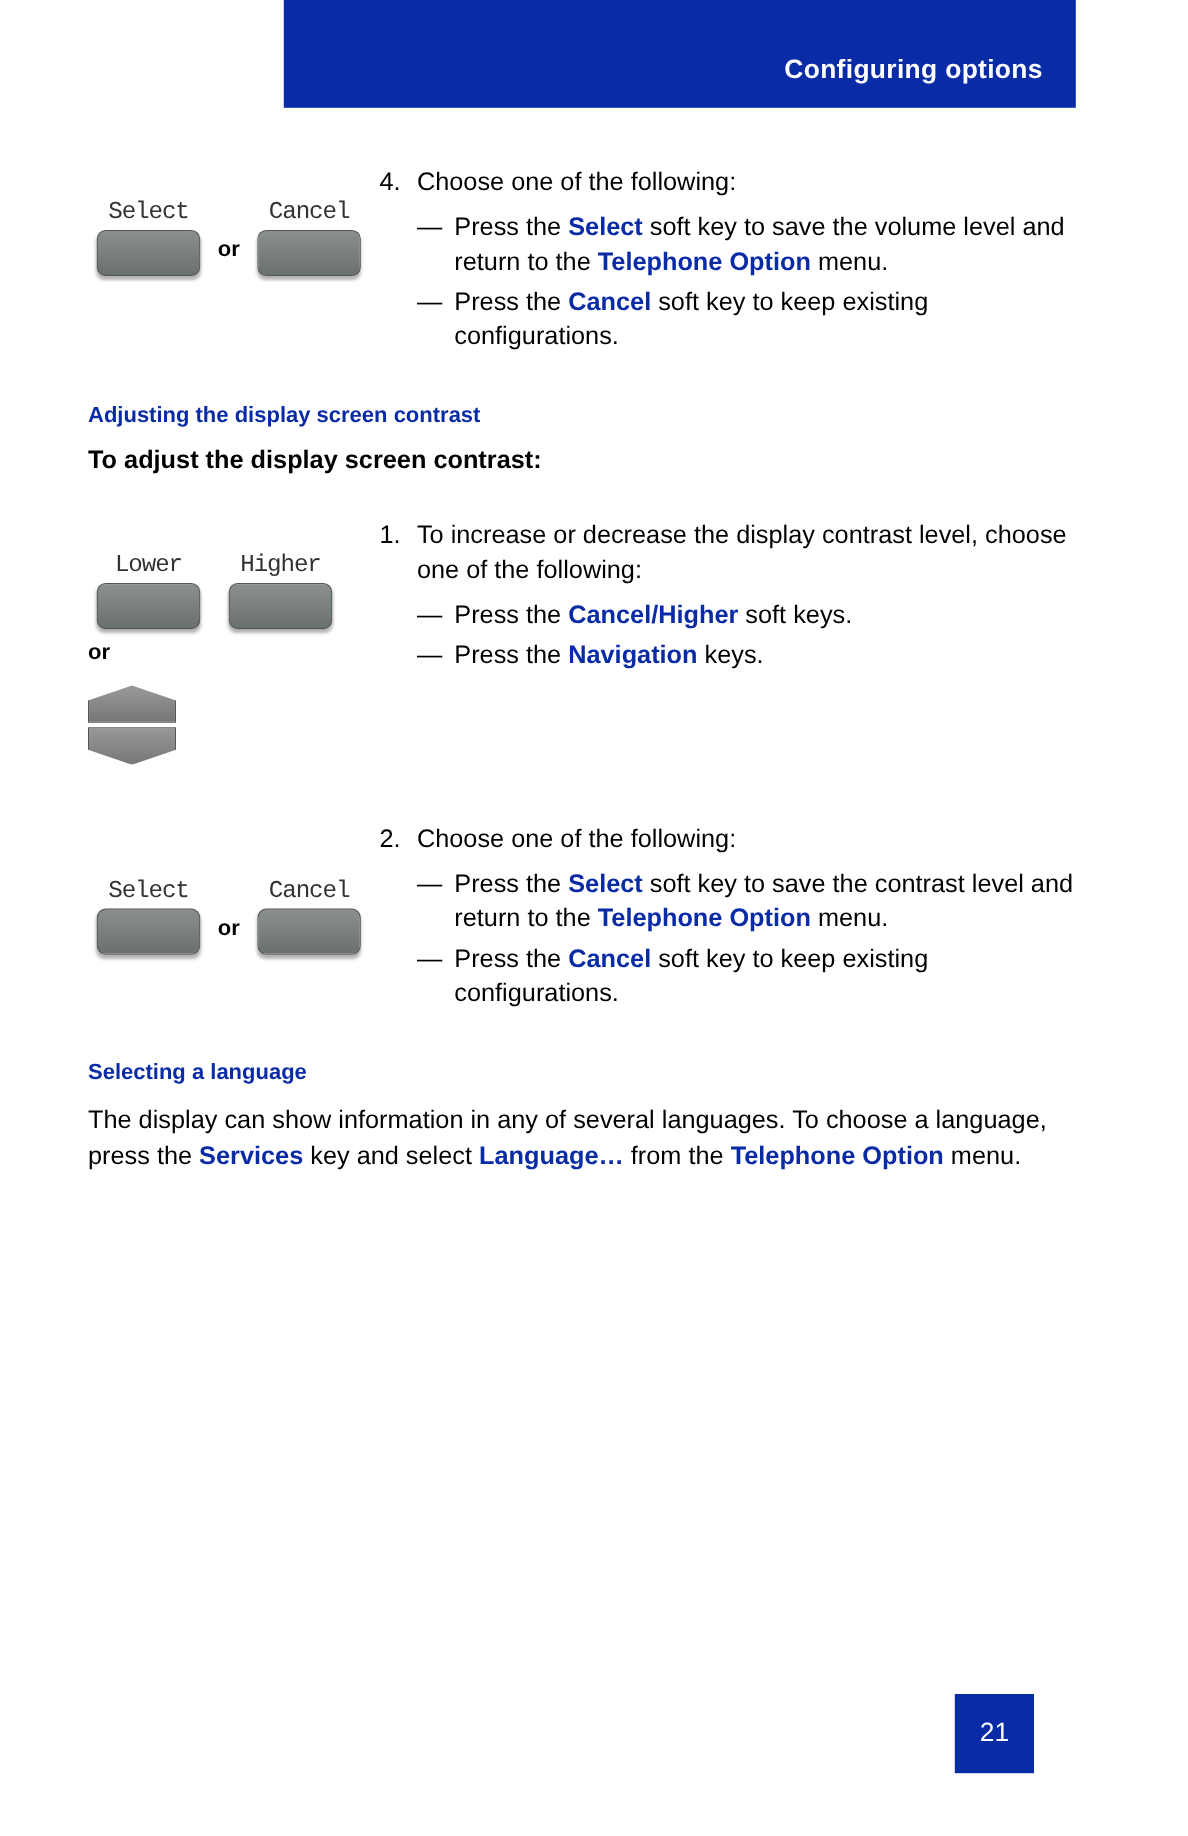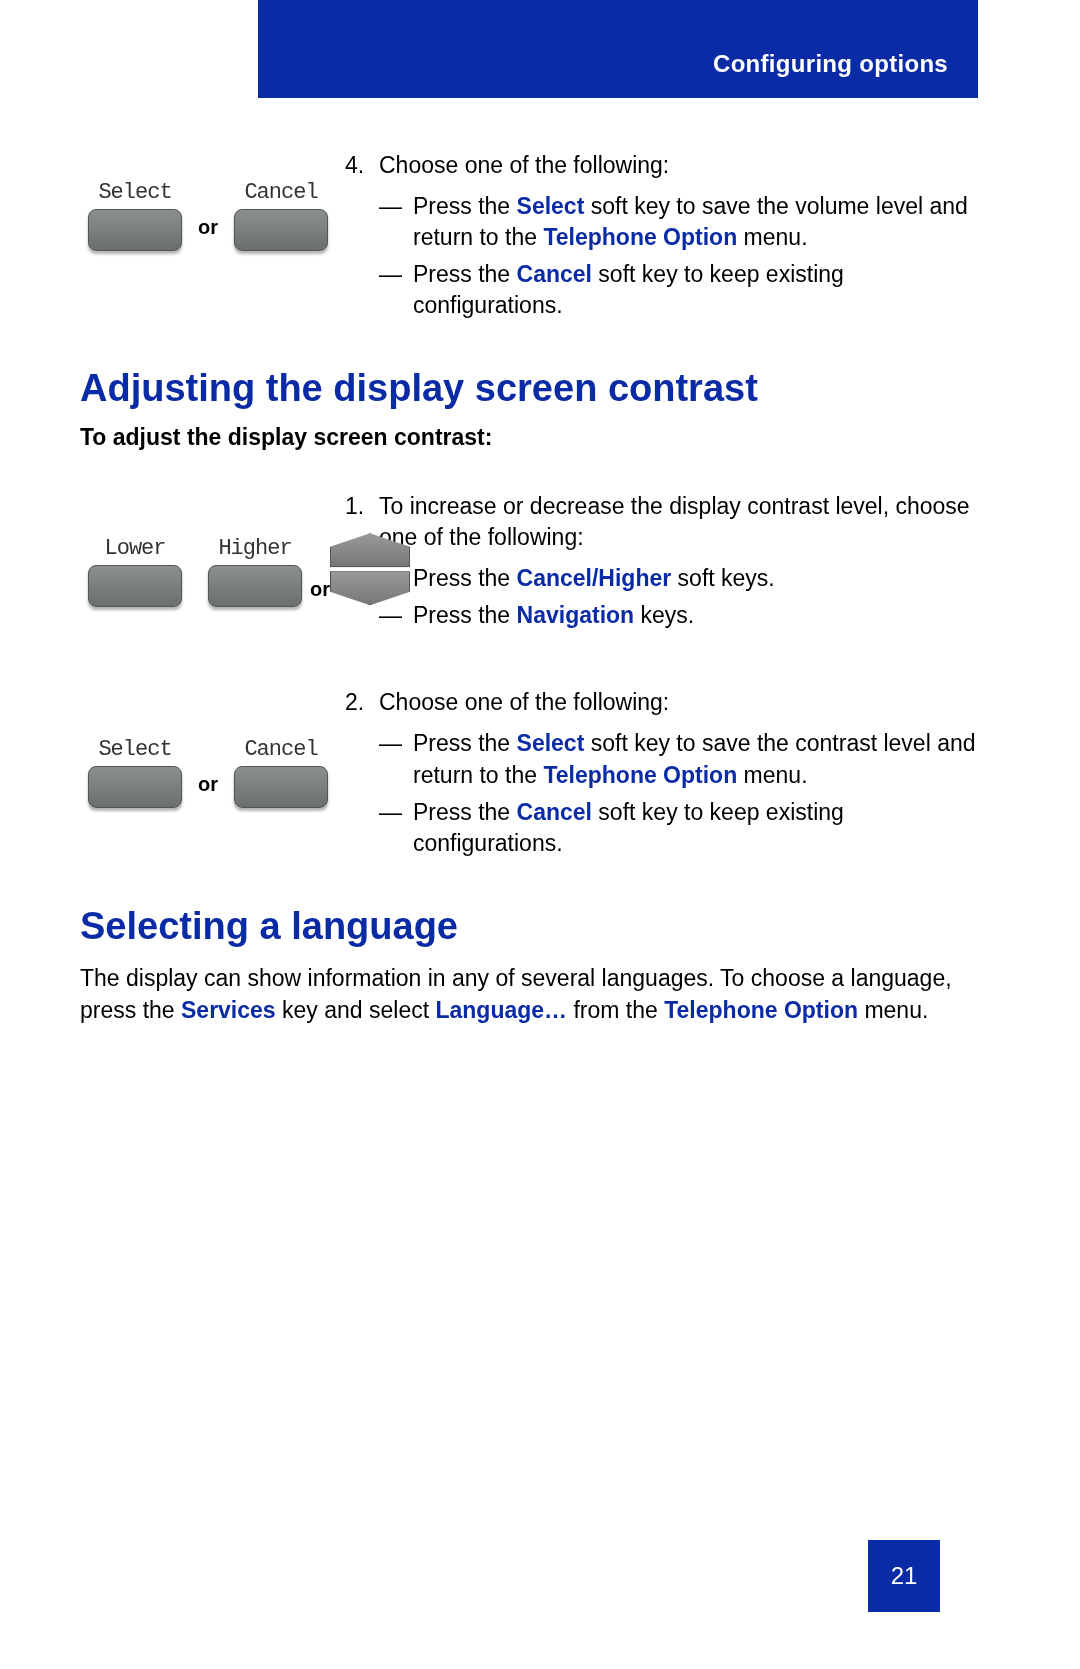--- a/index.html
+++ b/index.html
@@ -37,21 +37,21 @@
   .row { display: flex; margin-bottom: 40px; }
   .key-col { width: 265px; flex-shrink:0; padding-top: 30px; }
   .text-col { flex: 1; font-size: 23px; line-height: 1.35; }
   .num-item { display: flex; margin-bottom: 10px; }
   .num { width: 34px; flex-shrink:0; }
   .sub-item { display: flex; margin: 6px 0 6px 34px; }
   .dash { width: 34px; flex-shrink:0; }
   .bold-blue { color: #0a2ba6; font-weight: bold; }
   h2.section-title {
     color: #0a2ba6;
-    font-size: 38px;
+    font-size: 20px;
     font-weight: bold;
     margin: 40px 0 14px 0;
   }
   .intro { font-size: 23px; line-height: 1.4; margin-bottom: 26px; }
   .sub-head { font-size: 23px; font-weight: bold; margin: 10px 0 30px 0; }
   .softkey-pair {
     display: flex;
     align-items: center;
     gap: 6px;
   }
@@ -80,21 +80,21 @@
   .nav-block { display:flex; flex-direction:column; align-items:center; margin-top:10px;}
   .nav-up, .nav-down {
     width: 80px; height: 34px;
     background: linear-gradient(#999, #777);
     border:1px solid #555;
     margin:2px 0;
     box-shadow: 0 2px 2px rgba(0,0,0,0.25);
   }
   .nav-up { clip-path: polygon(50% 0, 100% 40%, 100% 100%, 0 100%, 0 40%); }
   .nav-down { clip-path: polygon(0 0, 100% 0, 100% 60%, 50% 100%, 0 60%); }
-  .contrast-keys { display:flex; flex-direction:row; align-items:flex-end; }
+  .contrast-keys { display:flex; flex-direction:column; align-items:flex-start; }
   .lh-pair { display:flex; gap:10px; }
   .footer-page {
     position: absolute;
     left: 868px;
     top: 1540px;
     width: 72px;
     height: 72px;
     background: #0a2ba6;
     color:#fff;
     font-weight:normal;

